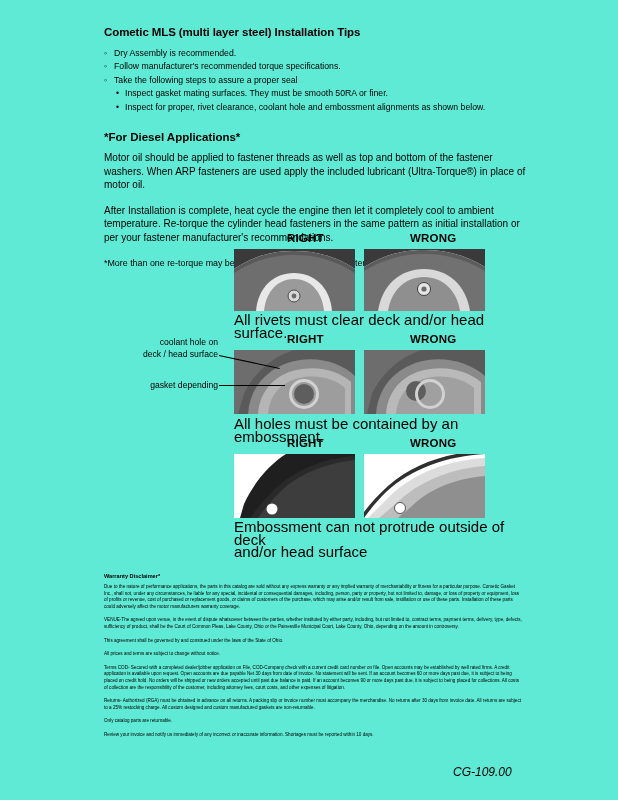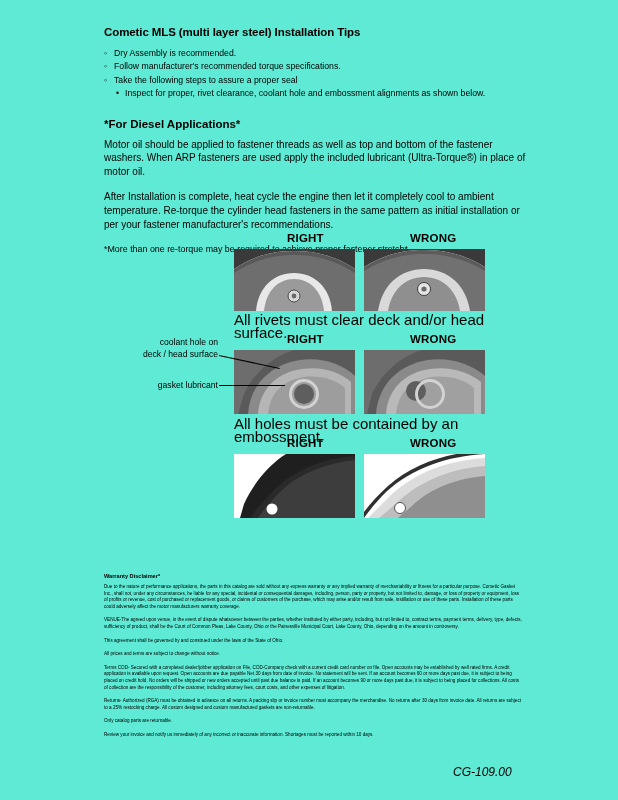--- a/index.html
+++ b/index.html
@@ -159,20 +159,21 @@
 
   <div class="content">
     <h1 class="title">Cometic MLS (multi layer steel) Installation Tips</h1>
 
     <ul class="bullets">
       <li>Dry Assembly is recommended.</li>
       <li>Follow manufacturer's recommended torque specifications.</li>
       <li>Take the following steps to assure a proper seal</li>
     </ul>
     <ul class="subbullets">
+      <li>Inspect gasket mating surfaces.  They must be smooth 50RA or finer.</li>
       <li>Inspect for proper, rivet clearance, coolant hole and embossment alignments as shown below.</li>
     </ul>
 
     <h2 class="subtitle">*For Diesel Applications*</h2>
     <p class="para">Motor oil should be applied to fastener threads as well as top and bottom of the fastener washers.  When ARP fasteners are used apply the included lubricant (Ultra-Torque®) in place of motor oil.</p>
     <p class="para last">After Installation is complete, heat cycle the engine then let it completely cool to ambient temperature. Re-torque the cylinder head fasteners in the same pattern as initial installation or per your fastener manufacturer's recommendations.</p>
     <p class="note">*More than one re-torque may be required to achieve proper fastener stretch*</p>
   </div>
 
   <div class="figures">
@@ -237,21 +238,21 @@
         <circle cx="66" cy="44" r="13.5" fill="none" stroke="#d2d2d2" stroke-width="3"></circle>
       </svg>
     </div>
 
     <div class="callout" style="left:96px; top:336px; width:122px;">
       <span>coolant hole on</span><br>
       <span>deck / head surface</span>
     </div>
     <div class="leader" style="left:219px; top:355px; width:62px; transform:rotate(12deg); transform-origin:left center;"></div>
 
-    <div class="callout" style="left:88px; top:379px; width:130px;">gasket lubricant</div>
+    <div class="callout" style="left:88px; top:379px; width:130px;">gasket depending</div>
     <div class="leader" style="left:219px; top:385px; width:66px;"></div>
 
     <div class="caption" style="left:234px; top:418px; width:300px;">All holes must be contained by an embossment.</div>
 
     <div class="fig-label" style="left:281px; top:437px;">RIGHT</div>
     <div class="fig-label" style="left:404px; top:437px;">WRONG</div>
 
     <div class="panel" style="left:234px; top:454px; width:121px; height:64px;">
       <svg width="121" height="64" viewBox="0 0 121 64" xmlns="http://www.w3.org/2000/svg">
         <rect x="0" y="0" width="121" height="64" fill="#ffffff"></rect>
@@ -268,20 +269,24 @@
         <rect x="0" y="0" width="121" height="64" fill="#ffffff"></rect>
         <path d="M0 0 H121 V64 H0 Z" fill="#ffffff"></path>
         <path d="M121 4 C86 6 52 18 28 40 C18 50 10 58 4 64 L121 64 Z" fill="#dcdcdc"></path>
         <path d="M121 12 C90 14 58 26 36 46 C27 54 20 60 15 64 L121 64 Z" fill="#bdbdbd"></path>
         <path d="M121 22 C94 24 66 34 48 52 C42 57 37 61 34 64 L121 64 Z" fill="#8f8f8f"></path>
         <path d="M121 0 C84 2 48 14 22 38 C12 48 5 57 0 64 L0 58 C6 50 14 41 24 32 C50 9 85 -2 121 -3 Z" fill="#2f2f2f"></path>
         <circle cx="36" cy="54" r="5.5" fill="#ffffff" stroke="#555555" stroke-width="1"></circle>
       </svg>
     </div>
 
+    <div class="caption" style="left:234px; top:521px; width:300px;">
+      <span>Embossment can not protrude outside of deck</span><br>
+      <span>and/or head surface</span>
+    </div>
   </div>
 
   <div class="warranty">
     <h3>Warranty Disclaimer*</h3>
     <p>Due to the nature of performance applications, the parts in this catalog are sold without any express warranty or any implied warranty of merchantability or fitness for a particular purpose.  Cometic Gasket Inc., shall not, under any circumstances, be liable for any special, incidental or consequential damages, including, person, party or property, but not limited to, damage, or loss of property or equipment, loss of profits or revenue, cost of purchased or replacement goods, or claims of customers of the purchase, which may arise and/or result from sale, instillation or use of these parts.  Installation of these parts could adversely affect the motor manufacturers warranty coverage.</p>
     <p>VENUE-The agreed upon venue, in the event of dispute whatsoever between the parties, whether instituted by either party, including, but not limited to, contract terms, payment terms, delivery, type, defects, sufficiency of product, shall be the Court of Common Pleas, Lake County, Ohio or the Painesville Municipal Court, Lake County, Ohio, depending on the amount in controversy.</p>
     <p>This agreement shall be governed by and construed under the laws of the State of Ohio.</p>
     <p>All prices and terms are subject to change without notice.</p>
     <p>Terms COD- Secured with a completed dealer/jobber application on File, COD-Company check with a current credit card number on file.  Open accounts may be established by well rated firms.  A credit application is available upon request.  Open accounts are due payable Net 30 days from date of invoice.  No statement will be sent.  If an account becomes 60 or more days past due, it is subject to being placed on credit hold.  No orders will be shipped or new orders accepted until past due balance is paid.  If an account becomes 90 or more days past due, it is subject to being placed for collections.  All costs of collection are the responsibility of the customer, including attorney fees, court costs, and other expenses of litigation.</p>
     <p>Returns- Authorized (RGA) must be obtained in advance on all returns.  A packing slip or invoice number must accompany the merchandise.  No returns after 30 days from invoice date.  All returns are subject to a 25% restocking charge.  All custom designed and custom manufactured gaskets are non-returnable.</p>

